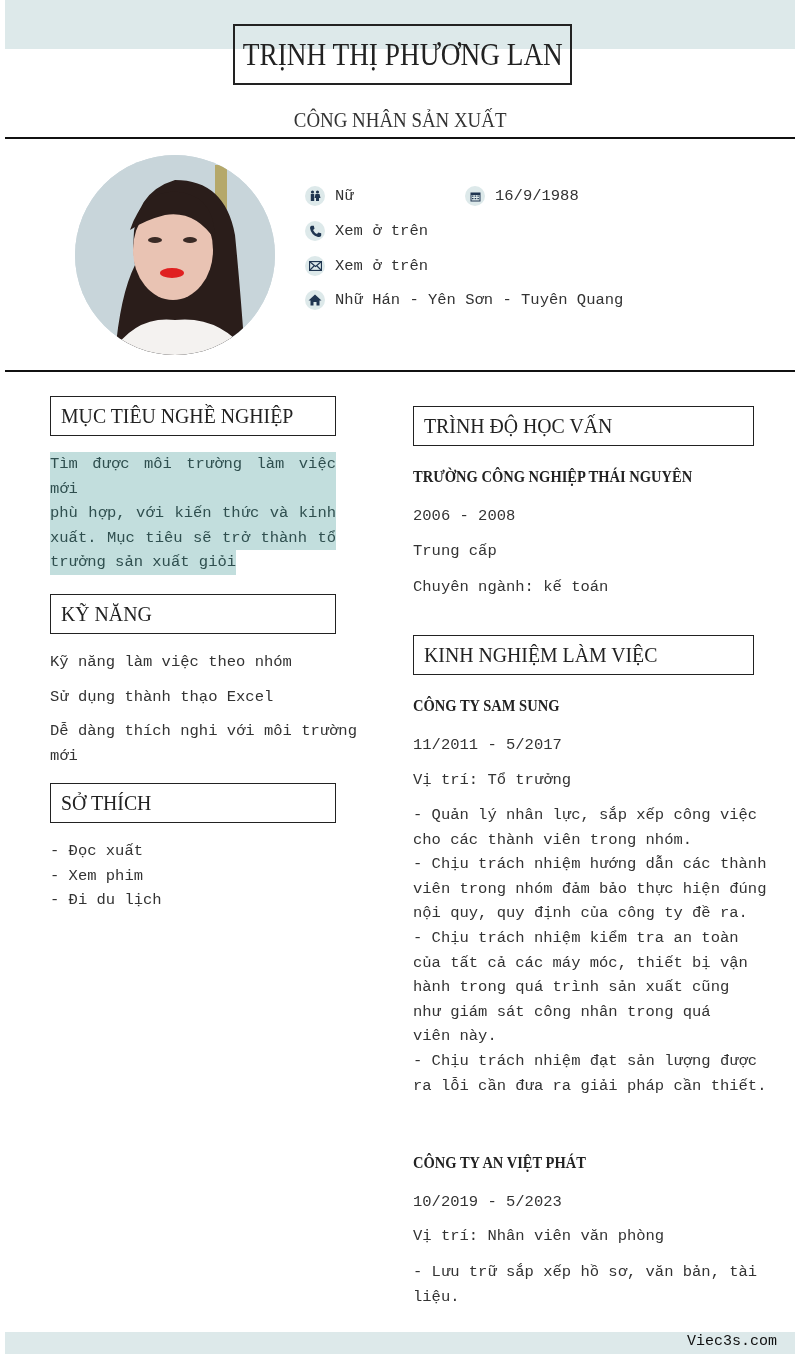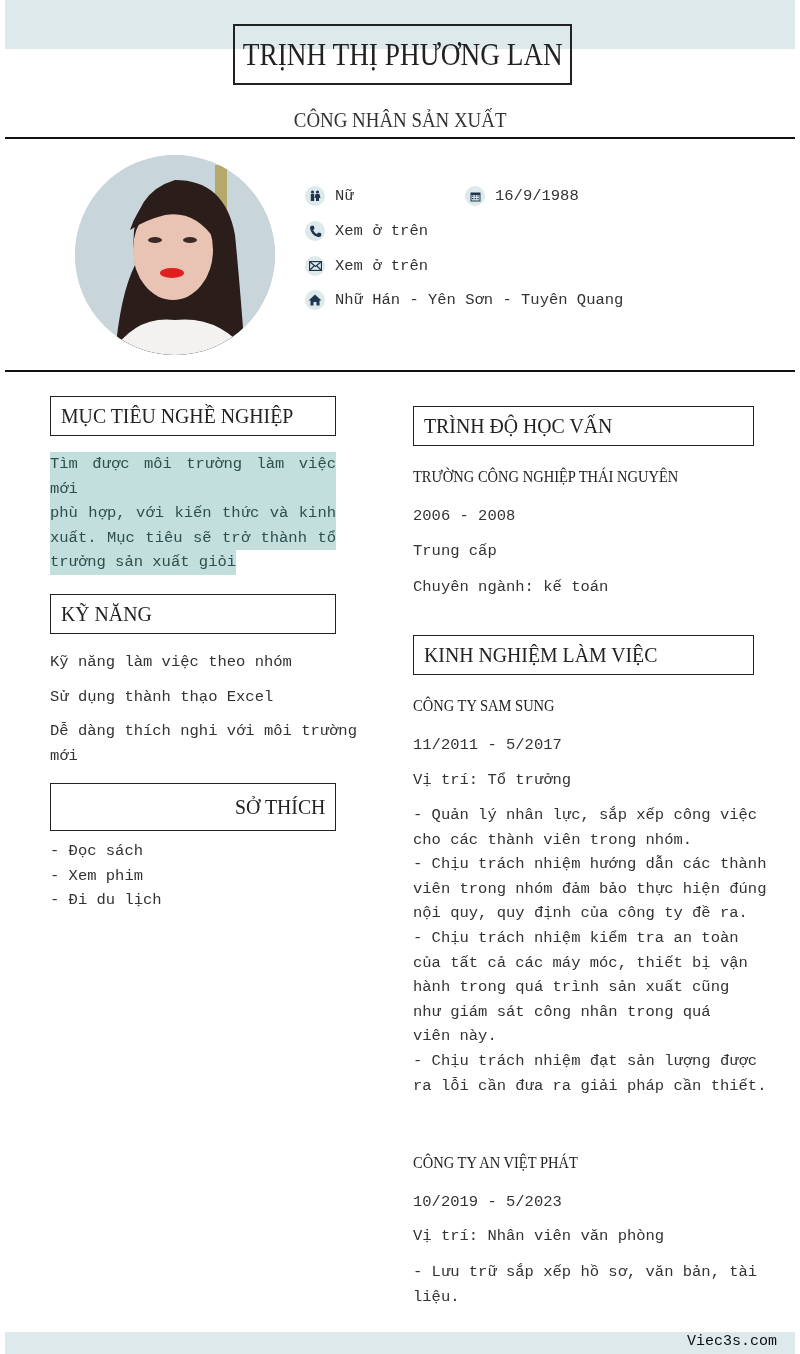--- a/index.html
+++ b/index.html
@@ -16,21 +16,21 @@
 
   .avatar { position:absolute; left:75px; top:155px; width:200px; height:200px; border-radius:50%; overflow:hidden; background:#c9d6dc; }
 
   .info { position:absolute; font-size:15.5px; color:#333; display:flex; align-items:center; font-family:"Liberation Mono",monospace; }
   .info .ic { width:20px; height:20px; border-radius:50%; background:#dde9ea; display:inline-flex; align-items:center; justify-content:center; margin-right:10px; }
 
   .sec-box { position:absolute; border:1.5px solid #222; display:flex; align-items:center; padding-left:10px; }
   .sec-box span { font-family:"Liberation Serif","DejaVu Serif",serif; font-size:22px; color:#222; white-space:nowrap; display:inline-block; transform:scaleX(0.9); transform-origin:left center; }
 
   .txt { position:absolute; font-family:"Liberation Mono",monospace; font-size:15.5px; color:#333; line-height:24.6px; white-space:nowrap; }
-  .bold-head { position:absolute; font-family:"Liberation Serif",serif; font-weight:normal; font-size:16.5px; color:#222; white-space:nowrap; }
+  .bold-head { position:absolute; font-family:"Liberation Serif",serif; font-weight:bold; font-size:16.5px; color:#222; white-space:nowrap; }
   .bold-head span { display:inline-block; transform:scaleX(0.88); transform-origin:left center; }
 
   .objective { position:absolute; left:50px; top:452px; width:286px; font-family:"Liberation Mono",monospace; font-size:15.5px; line-height:24.6px; color:#2f4f4f; text-align:justify; }
   .objective .hl { background:#c2dedd; }
 
   .bottom-band { position:absolute; left:5px; top:1332px; width:790px; height:22px; background:#dde9ea; }
   .brand { position:absolute; right:23px; top:1333px; font-family:"Liberation Mono",monospace; font-size:15px; color:#111; }
 </style>
 </head>
 <body>
@@ -123,24 +123,24 @@
 </div>
 
 <div class="sec-box" style="left:50px;top:594px;width:286px;height:40px;">
   <span>KỸ NĂNG</span>
 </div>
 <div class="txt" style="left:50px;top:650px;">Kỹ năng làm việc theo nhóm</div>
 <div class="txt" style="left:50px;top:685px;">Sử dụng thành thạo Excel</div>
 <div class="txt" style="left:50px;top:719px;">Dễ dàng thích nghi với môi trường</div>
 <div class="txt" style="left:50px;top:744px;">mới</div>
 
-<div class="sec-box" style="left:50px;top:783px;width:286px;height:48px;justify-content:flex-end;">
+<div class="sec-box" style="left:50px;top:783px;width:286px;height:40px;">
   <span>SỞ THÍCH</span>
 </div>
-<div class="txt" style="left:50px;top:839px;">- Đọc sách</div>
+<div class="txt" style="left:50px;top:839px;">- Đọc xuất</div>
 <div class="txt" style="left:50px;top:864px;">- Xem phim</div>
 <div class="txt" style="left:50px;top:888px;">- Đi du lịch</div>
 
 <div class="sec-box" style="left:413px;top:406px;width:341px;height:40px;">
   <span>TRÌNH ĐỘ HỌC VẤN</span>
 </div>
 <div class="bold-head" style="left:413px;top:467px;"><span>TRƯỜNG CÔNG NGHIỆP THÁI NGUYÊN</span></div>
 <div class="txt" style="left:413px;top:504px;">2006 - 2008</div>
 <div class="txt" style="left:413px;top:539px;">Trung cấp</div>
 <div class="txt" style="left:413px;top:575px;">Chuyên ngành: kế toán</div>

